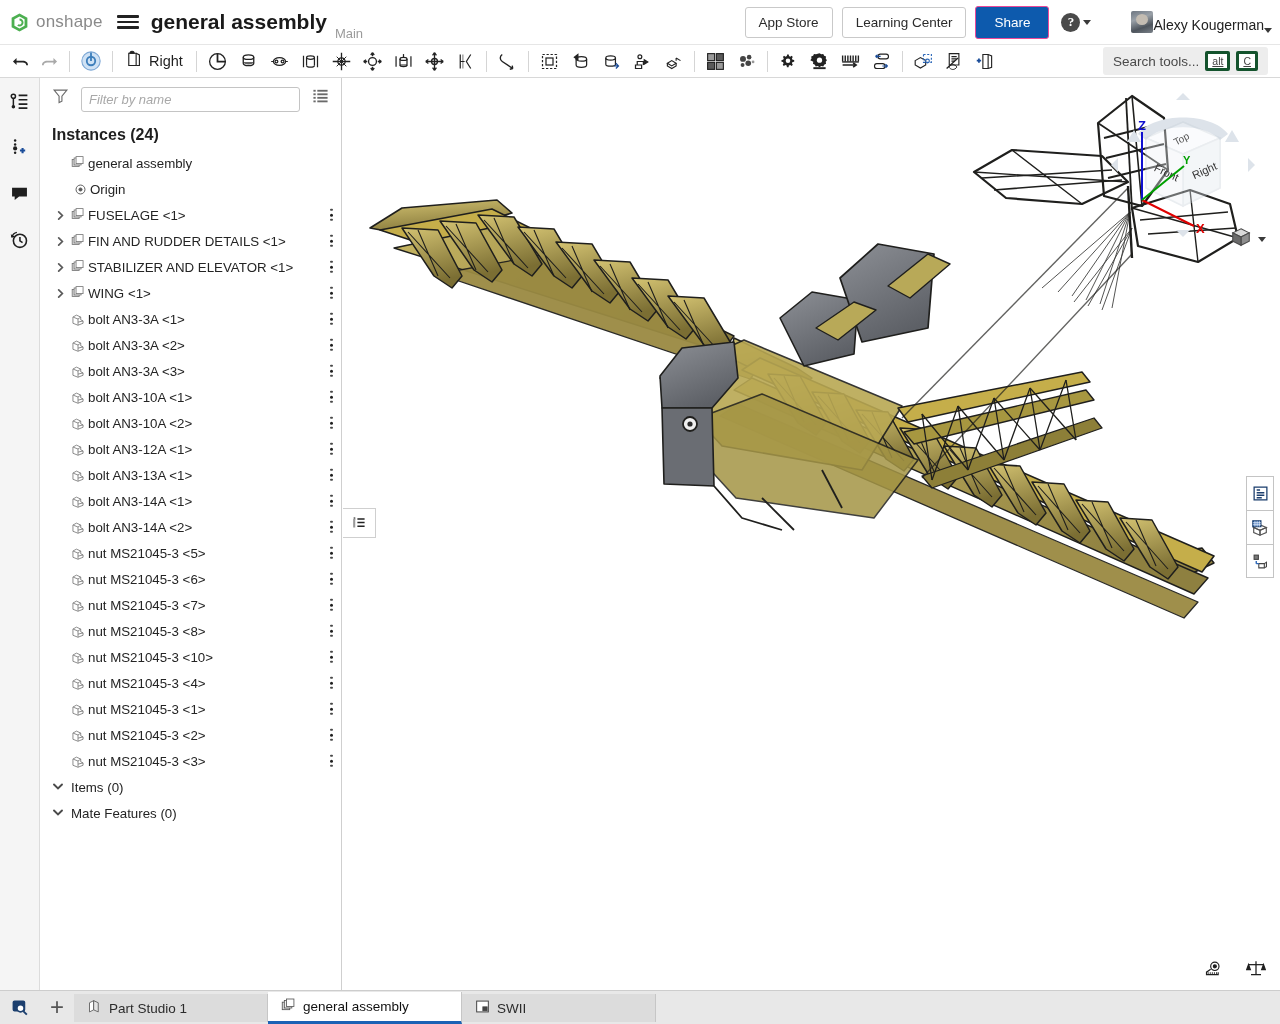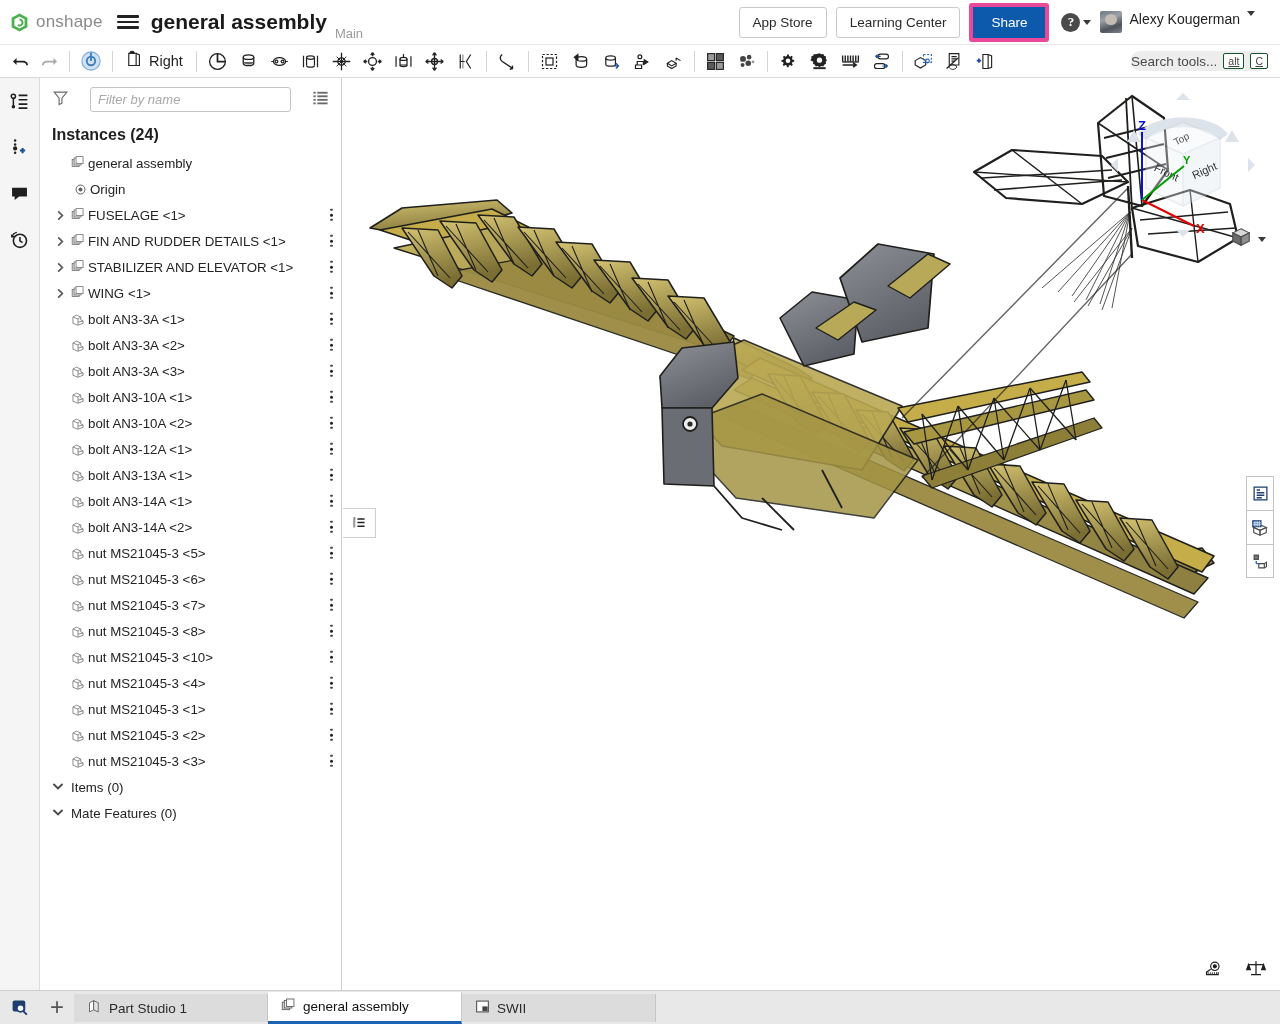--- a/index.html
+++ b/index.html
@@ -19,42 +19,42 @@
   }
   .logo-wrap { display: flex; align-items: center; padding-left: 9px; gap: 6px; }
   .logo-mark { width: 21px; height: 21px; }
   .logo-text { font-size: 17px; color: #8a8a8a; letter-spacing: .2px; font-weight: 400; }
   .hamburger { margin-left: 14px; display: flex; flex-direction: column;
                justify-content: center; gap: 3px; width: 22px; cursor: pointer; }
   .hamburger span { display: block; height: 2.6px; background: #222; border-radius: 1px; }
   .doc-title { font-size: 21px; font-weight: bold; color: #1a1a1a; margin-left: 12px; }
   .doc-branch { font-size: 13px; color: #9b9b9b; margin-left: 8px; align-self: flex-end;
                 padding-bottom: 3px; }
-  .header-right { margin-left: auto; display: flex; align-items: center; gap: 9px; padding-right: 25px; }
+  .header-right { margin-left: auto; display: flex; align-items: center; gap: 9px; padding-right: 8px; }
   .btn-outline {
     font-size: 13.5px; color: #2b2b2b; background: #fff;
     border: 1px solid #c9c9c9; border-radius: 3px;
     padding: 7px 13px; cursor: pointer; white-space: nowrap;
   }
   .btn-share {
     font-size: 13.5px; color: #fff; background: #0d5aad;
-    border: 4px solid #ec4899; border-radius: 3px;
+    border: 1px solid #ec4899; border-radius: 3px;
     padding: 8px 18px; cursor: pointer; font-weight: 500;
   }
   .help-wrap { display: flex; align-items: center; gap: 3px; cursor: pointer; margin-left: 3px; }
   .help-circle {
     width: 19px; height: 19px; border-radius: 50%; background: #4a4a4a;
     color: #fff; font-size: 13px; font-weight: bold; display: flex;
     align-items: center; justify-content: center; font-family: "Liberation Serif", serif;
   }
   .caret-down {
     width: 0; height: 0; border-left: 4.5px solid transparent;
     border-right: 4.5px solid transparent; border-top: 5.5px solid #3a3a3a;
   }
-  .user-wrap { display: flex; align-items: flex-start; gap: 7px; cursor: pointer; }
+  .user-wrap { display: flex; align-items: flex-end; cursor: pointer; margin-left: 31px; }
   .avatar {
     width: 22px; height: 22px; border-radius: 2px;
     background: linear-gradient(160deg,#6d7681 0%,#9aa1a8 35%,#4d545c 70%,#7b828a 100%);
     position: relative; overflow: hidden;
   }
   .avatar::after {
     content:""; position:absolute; left:5px; top:3px; width:12px; height:11px;
     border-radius:50%; background:#c3bcb2;
   }
   .user-name { font-size: 14px; color: #222; }
@@ -68,46 +68,46 @@
   .tb-item {
     height: 30px; display: flex; align-items: center; justify-content: center;
     cursor: pointer; color: #2e2e2e; padding: 0 5px;
   }
   .tb-item svg { display: block; }
   .tb-sep { width: 1px; height: 21px; background: #d5d5d5; margin: 0 5px; }
   .tb-insert { display: flex; align-items: center; gap: 6px; padding: 0 8px; cursor: pointer; }
   .tb-insert-label { font-size: 14.5px; color: #1f1f1f; }
   .search-tools {
     margin-left: auto; margin-right: 12px; background: #ededed;
-    border-radius: 9px; height: 20px; display: flex; align-items: center;
-    gap: 6px; padding: 0 0; cursor: pointer;
+    border-radius: 3px; height: 28px; display: flex; align-items: center;
+    gap: 6px; padding: 0 10px; cursor: pointer;
   }
   .search-tools-label { font-size: 13.5px; color: #4a4a4a; }
   .kbd {
-    font-size: 10.5px; color: #444; background: #fff; border: 1px solid #14532d;
+    font-size: 10.5px; color: #444; background: #fff; border: 3px solid #14532d;
     border-radius: 2px; padding: 1px 4px; line-height: 1.15; text-decoration: underline;
   }
 
   
   .left-rail {
     position: absolute; top: 78px; left: 0; width: 40px; height: 912px;
     background: #f5f5f5; border-right: 1px solid #dcdcdc;
     display: flex; flex-direction: column; align-items: center; padding-top: 8px; gap: 16px;
   }
   .rail-btn { width: 30px; height: 30px; display: flex; align-items: center;
               justify-content: center; cursor: pointer; }
 
   
   .tree-panel {
     position: absolute; top: 78px; left: 40px; width: 302px; height: 912px;
     background: #fff; border-right: 1px solid #cfcfcf;
     display: flex; flex-direction: column;
   }
   .tree-filter-row {
-    display: flex; align-items: center; gap: 21px; padding: 9px 10px 8px 12px;
+    display: flex; align-items: flex-start; gap: 12px; padding: 9px 10px 8px 12px;
   }
   .filter-icon { cursor: pointer; flex: 0 0 auto; }
   .filter-input {
     flex: 1 1 auto; height: 25px; border: 1px solid #c4c4c4; border-radius: 3px;
     font-size: 13px; padding: 0 7px; color: #333; font-family: "Liberation Sans", sans-serif;
     font-style: italic;
   }
   .filter-input::placeholder { color: #a8a8a8; font-style: italic; }
   .list-toggle { cursor: pointer; flex: 0 0 auto; padding-right: 2px; }
   .instances-header {

